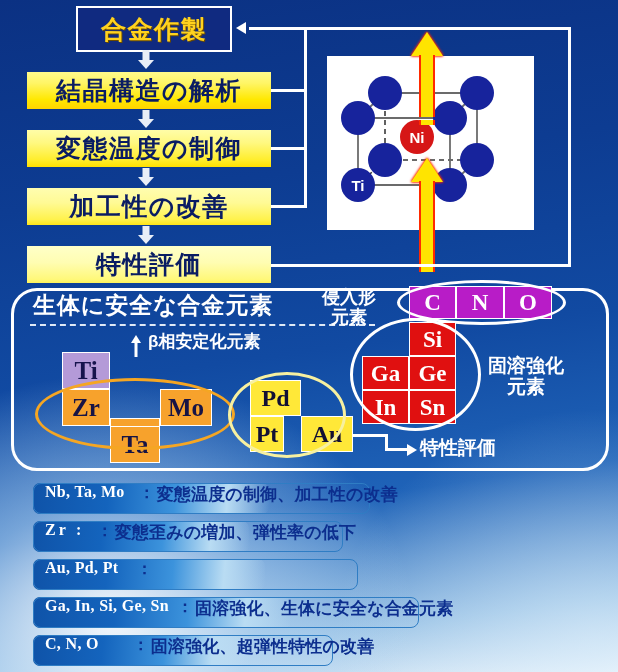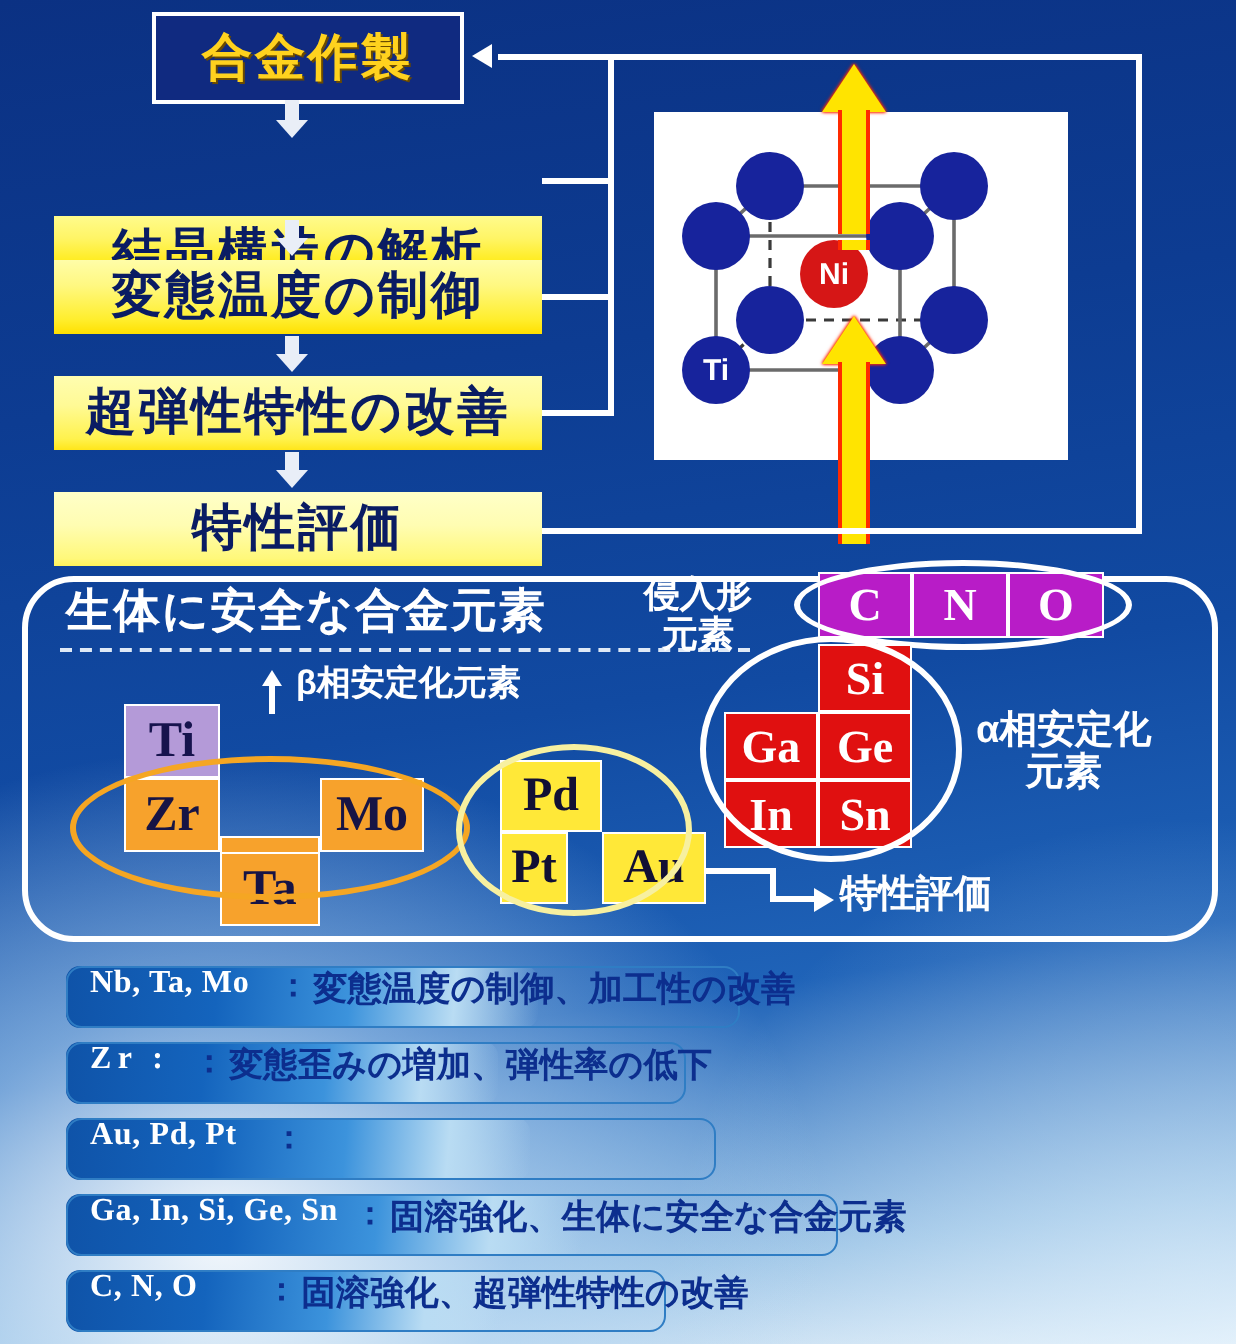--- a/index.html
+++ b/index.html
@@ -28,21 +28,21 @@
   }
   .flow-top {
     background: #102a80;
     border: 2px solid #ffffff;
     color: #ffd21e;
     text-shadow: 1px 1px 0 #6a4a00;
   }
   .flow-yellow {
     color: #0a1c63;
   }
-  .fy1 { background: linear-gradient(180deg,#fffb8c 0%,#fff566 30%,#ffe800 75%,#ffd400 100%); margin-top: 36px; }
+  .fy1 { background: linear-gradient(180deg,#fffb8c 0%,#fff566 30%,#ffe800 75%,#ffd400 100%); }
   .fy2 { background: linear-gradient(180deg,#fffda8 0%,#fff880 35%,#ffee2e 80%,#ffe000 100%); }
   .fy3 { background: linear-gradient(180deg,#fffdb0 0%,#fffa95 40%,#fff24d 85%,#ffe61a 100%); }
   .fy4 { background: linear-gradient(180deg,#ffffc8 0%,#fffdb2 45%,#fff87a 90%,#fff35a 100%); }
 
   .downarrow {
     position: absolute;
     width: 0; height: 0;
   }
   .downarrow .shaft {
     position: absolute;
@@ -250,21 +250,21 @@
   <div class="flowbox flow-yellow fy2" style="left:27px; top:130px; width:244px; height:37px; font-size:25px;">
     <span>変態温度の制御</span>
   </div>
 
   <div class="downarrow" style="left:146px; top:168px;">
     <div class="shaft" style="height:11px;"></div>
     <div class="head" style="top:9px;"></div>
   </div>
 
   <div class="flowbox flow-yellow fy3" style="left:27px; top:188px; width:244px; height:37px; font-size:25px;">
-    <span>超弾性特性の改善</span>
+    <span>加工性の改善</span>
   </div>
 
   <div class="downarrow" style="left:146px; top:226px;">
     <div class="shaft" style="height:11px;"></div>
     <div class="head" style="top:9px;"></div>
   </div>
 
   <div class="flowbox flow-yellow fy4" style="left:27px; top:246px; width:244px; height:37px; font-size:25px;">
     <span>特性評価</span>
   </div>
@@ -400,21 +400,21 @@
   </div>
   <div class="cell c-red" style="left:362px; top:390px; width:47px; height:34px; font-size:23px;">
     <span>In</span>
   </div>
   <div class="cell c-red" style="left:409px; top:390px; width:47px; height:34px; font-size:23px;">
     <span>Sn</span>
   </div>
   <div class="ellipse ell-white" style="left:350px; top:318px; width:131px; height:113px;"></div>
 
   <div class="sub-label" style="left:488px; top:355px; font-size:19px;">
-    <span>α相安定化</span><br>
+    <span>固溶強化</span><br>
     <span>元素</span>
   </div>
 
   <div class="legend-row" style="top:483px;">
     <div class="legend-pill" style="width:236px;"></div>
     <div class="legend-outline" style="width:337px;"></div>
     <span class="legend-sym">Nb, Ta, Mo</span>
     <span class="legend-colon" style="margin-left:14px;">：</span>
     <span class="legend-desc" style="margin-left:2px;">変態温度の制御、加工性の改善</span>
   </div>

